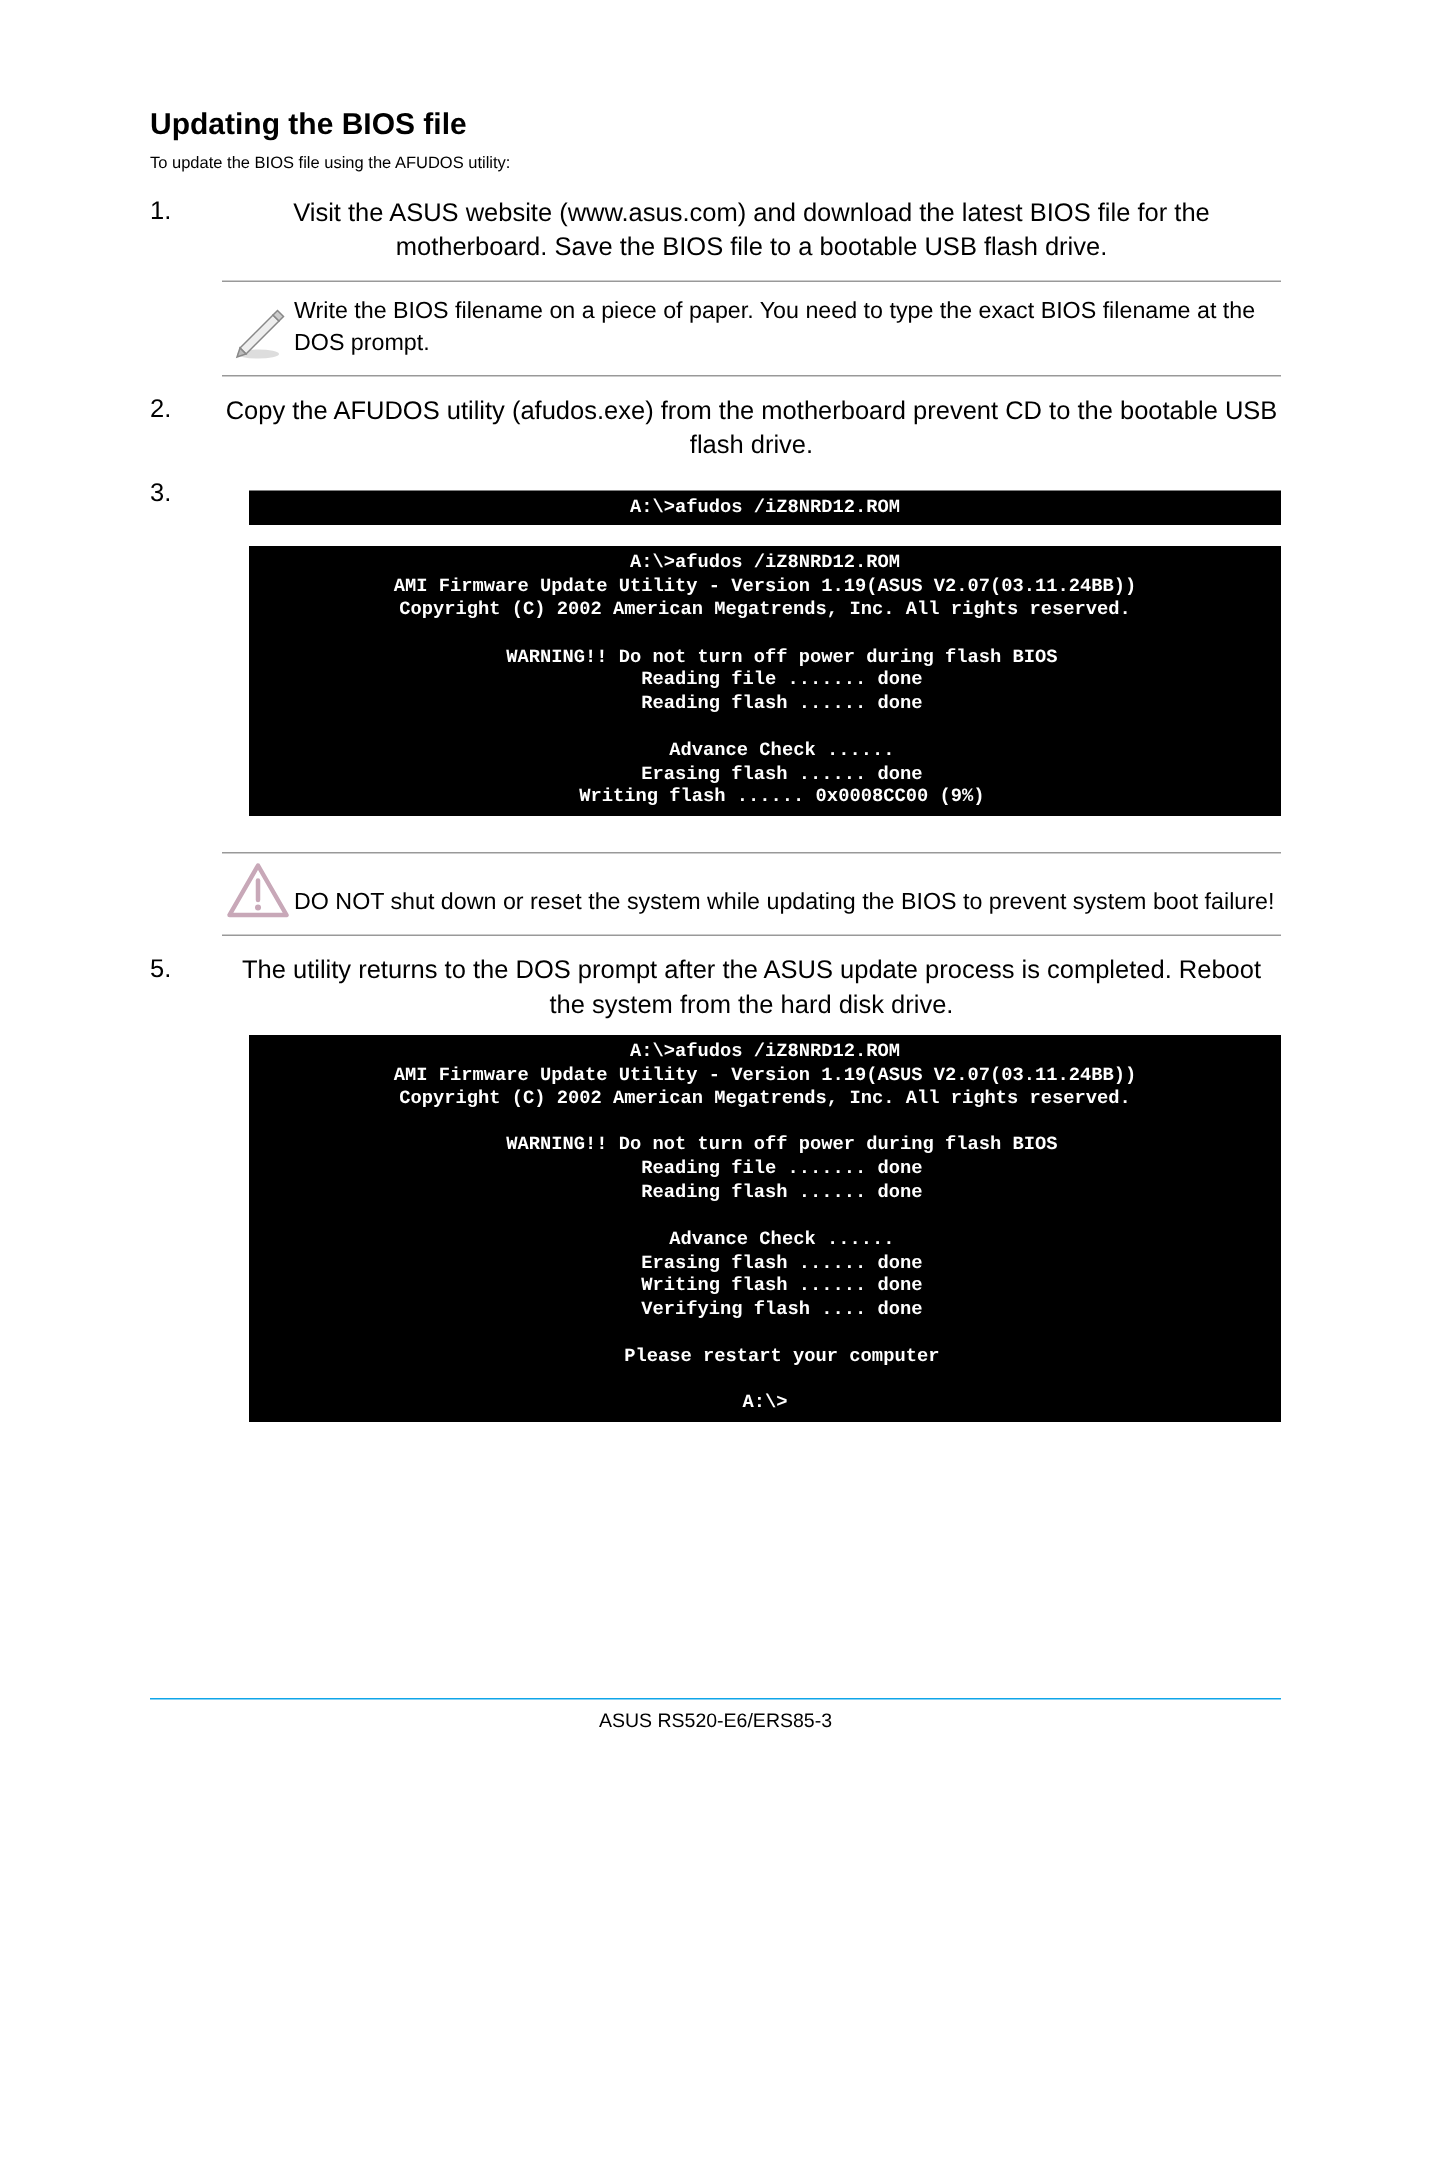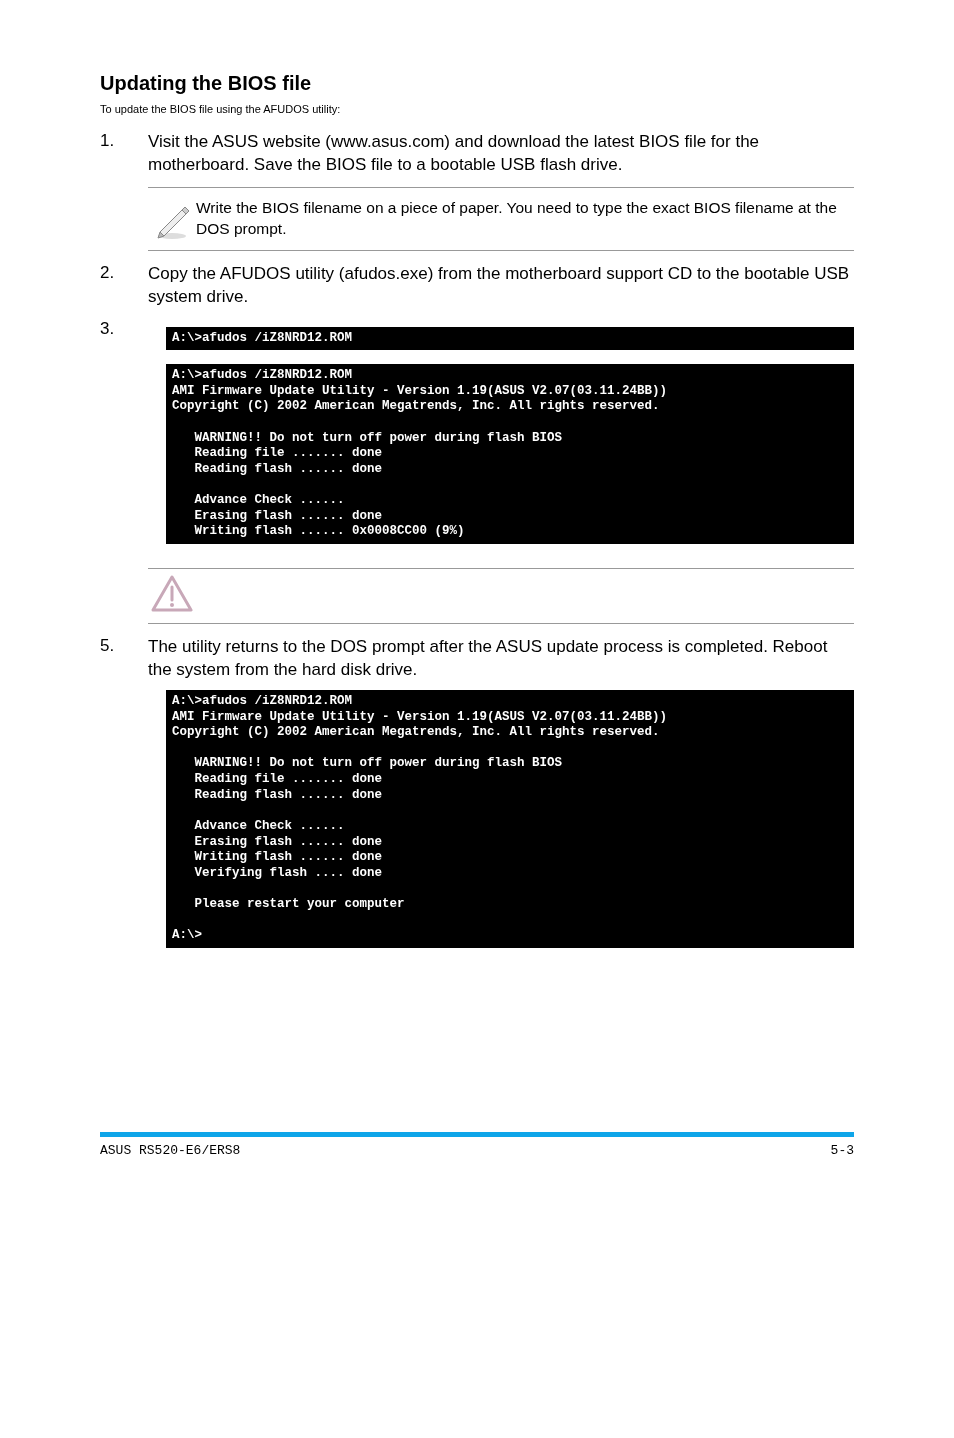--- a/index.html
+++ b/index.html
@@ -33,20 +33,21 @@
   }
   .step-num {
     width: 48px;
     flex-shrink: 0;
     font-size: 17px;
   }
   .step-body {
     flex: 1;
     font-size: 17px;
     line-height: 1.35;
+    text-align: center;
   }
   .note-row {
     display: flex;
     align-items: flex-end;
     border-top: 1px solid #999;
     border-bottom: 1px solid #999;
     padding: 6px 0 10px 0;
     margin: 8px 0 12px 48px;
   }
   .note-row.no-indent { margin-left: 48px; }
@@ -76,27 +77,26 @@
     font-family: "Courier New", monospace;
     font-weight: bold;
     font-size: 12.5px;
     padding: 4px 6px;
     margin: 8px 0 14px 18px;
     white-space: pre;
     line-height: 1.25;
   }
   .terminal.small { margin-left: 18px; }
   .footer {
-    border-top: 5px solid #0ea5e9;
+    border-top: 1px solid #0ea5e9;
     margin: 120px 100px 0 100px;
     padding-top: 6px;
     display: flex;
-    justify-content: space-between;
+    justify-content: center;
     font-size: 13px;
-    font-family: Liberation Mono, monospace;
   }
   svg { display:block; }
 </style>
 </head>
 <body>
 
 <div class="page">
   <h2 class="section-title">Updating the BIOS file</h2>
   <p class="intro">To update the BIOS file using the AFUDOS utility:</p>
 
@@ -115,21 +115,21 @@
         <polygon points="30,10 33,7 37,11 34,14" fill="#ccc" stroke="#888" stroke-width="1"></polygon>
         <polygon points="8,32 12,36 6,38" fill="#bbb" stroke="#888" stroke-width="1"></polygon>
       </svg>
     </div>
     <div class="note-text">Write the BIOS filename on a piece of paper. You need to type the exact BIOS filename at the DOS prompt.</div>
   </div>
 
   <ol class="steps">
     <li>
       <div class="step-num">2.</div>
-      <div class="step-body">Copy the AFUDOS utility (afudos.exe) from the motherboard support CD to the bootable USB system drive.</div>
+      <div class="step-body">Copy the AFUDOS utility (afudos.exe) from the motherboard prevent CD to the bootable USB flash drive.</div>
     </li>
     <li>
       <div class="step-num">3.</div>
       <div class="step-body">
 
         <div class="terminal small">A:\&gt;afudos /iZ8NRD12.ROM</div>
 
 
         <div class="terminal">A:\&gt;afudos /iZ8NRD12.ROM
 AMI Firmware Update Utility - Version 1.19(ASUS V2.07(03.11.24BB))
@@ -147,20 +147,21 @@
   </ol>
 
   <div class="note-row no-indent">
     <div class="note-icon">
       <svg width="42" height="38" viewBox="0 0 42 38">
         <polygon points="21,2 40,35 2,35" fill="none" stroke="#c8a8b8" stroke-width="3" stroke-linejoin="round"></polygon>
         <line x1="21" y1="12" x2="21" y2="25" stroke="#c8a8b8" stroke-width="3" stroke-linecap="round"></line>
         <circle cx="21" cy="30" r="2" fill="#c8a8b8"></circle>
       </svg>
     </div>
+    <div class="note-text">DO NOT shut down or reset the system while updating the BIOS to prevent system boot failure!</div>
   </div>
 
   <ol class="steps">
     <li>
       <div class="step-num">5.</div>
       <div class="step-body">
         <span>The utility returns to the DOS prompt after the ASUS update process is completed. Reboot the system from the hard disk drive.</span>
         <div class="terminal">A:\&gt;afudos /iZ8NRD12.ROM
 AMI Firmware Update Utility - Version 1.19(ASUS V2.07(03.11.24BB))
 Copyright (C) 2002 American Megatrends, Inc. All rights reserved.

